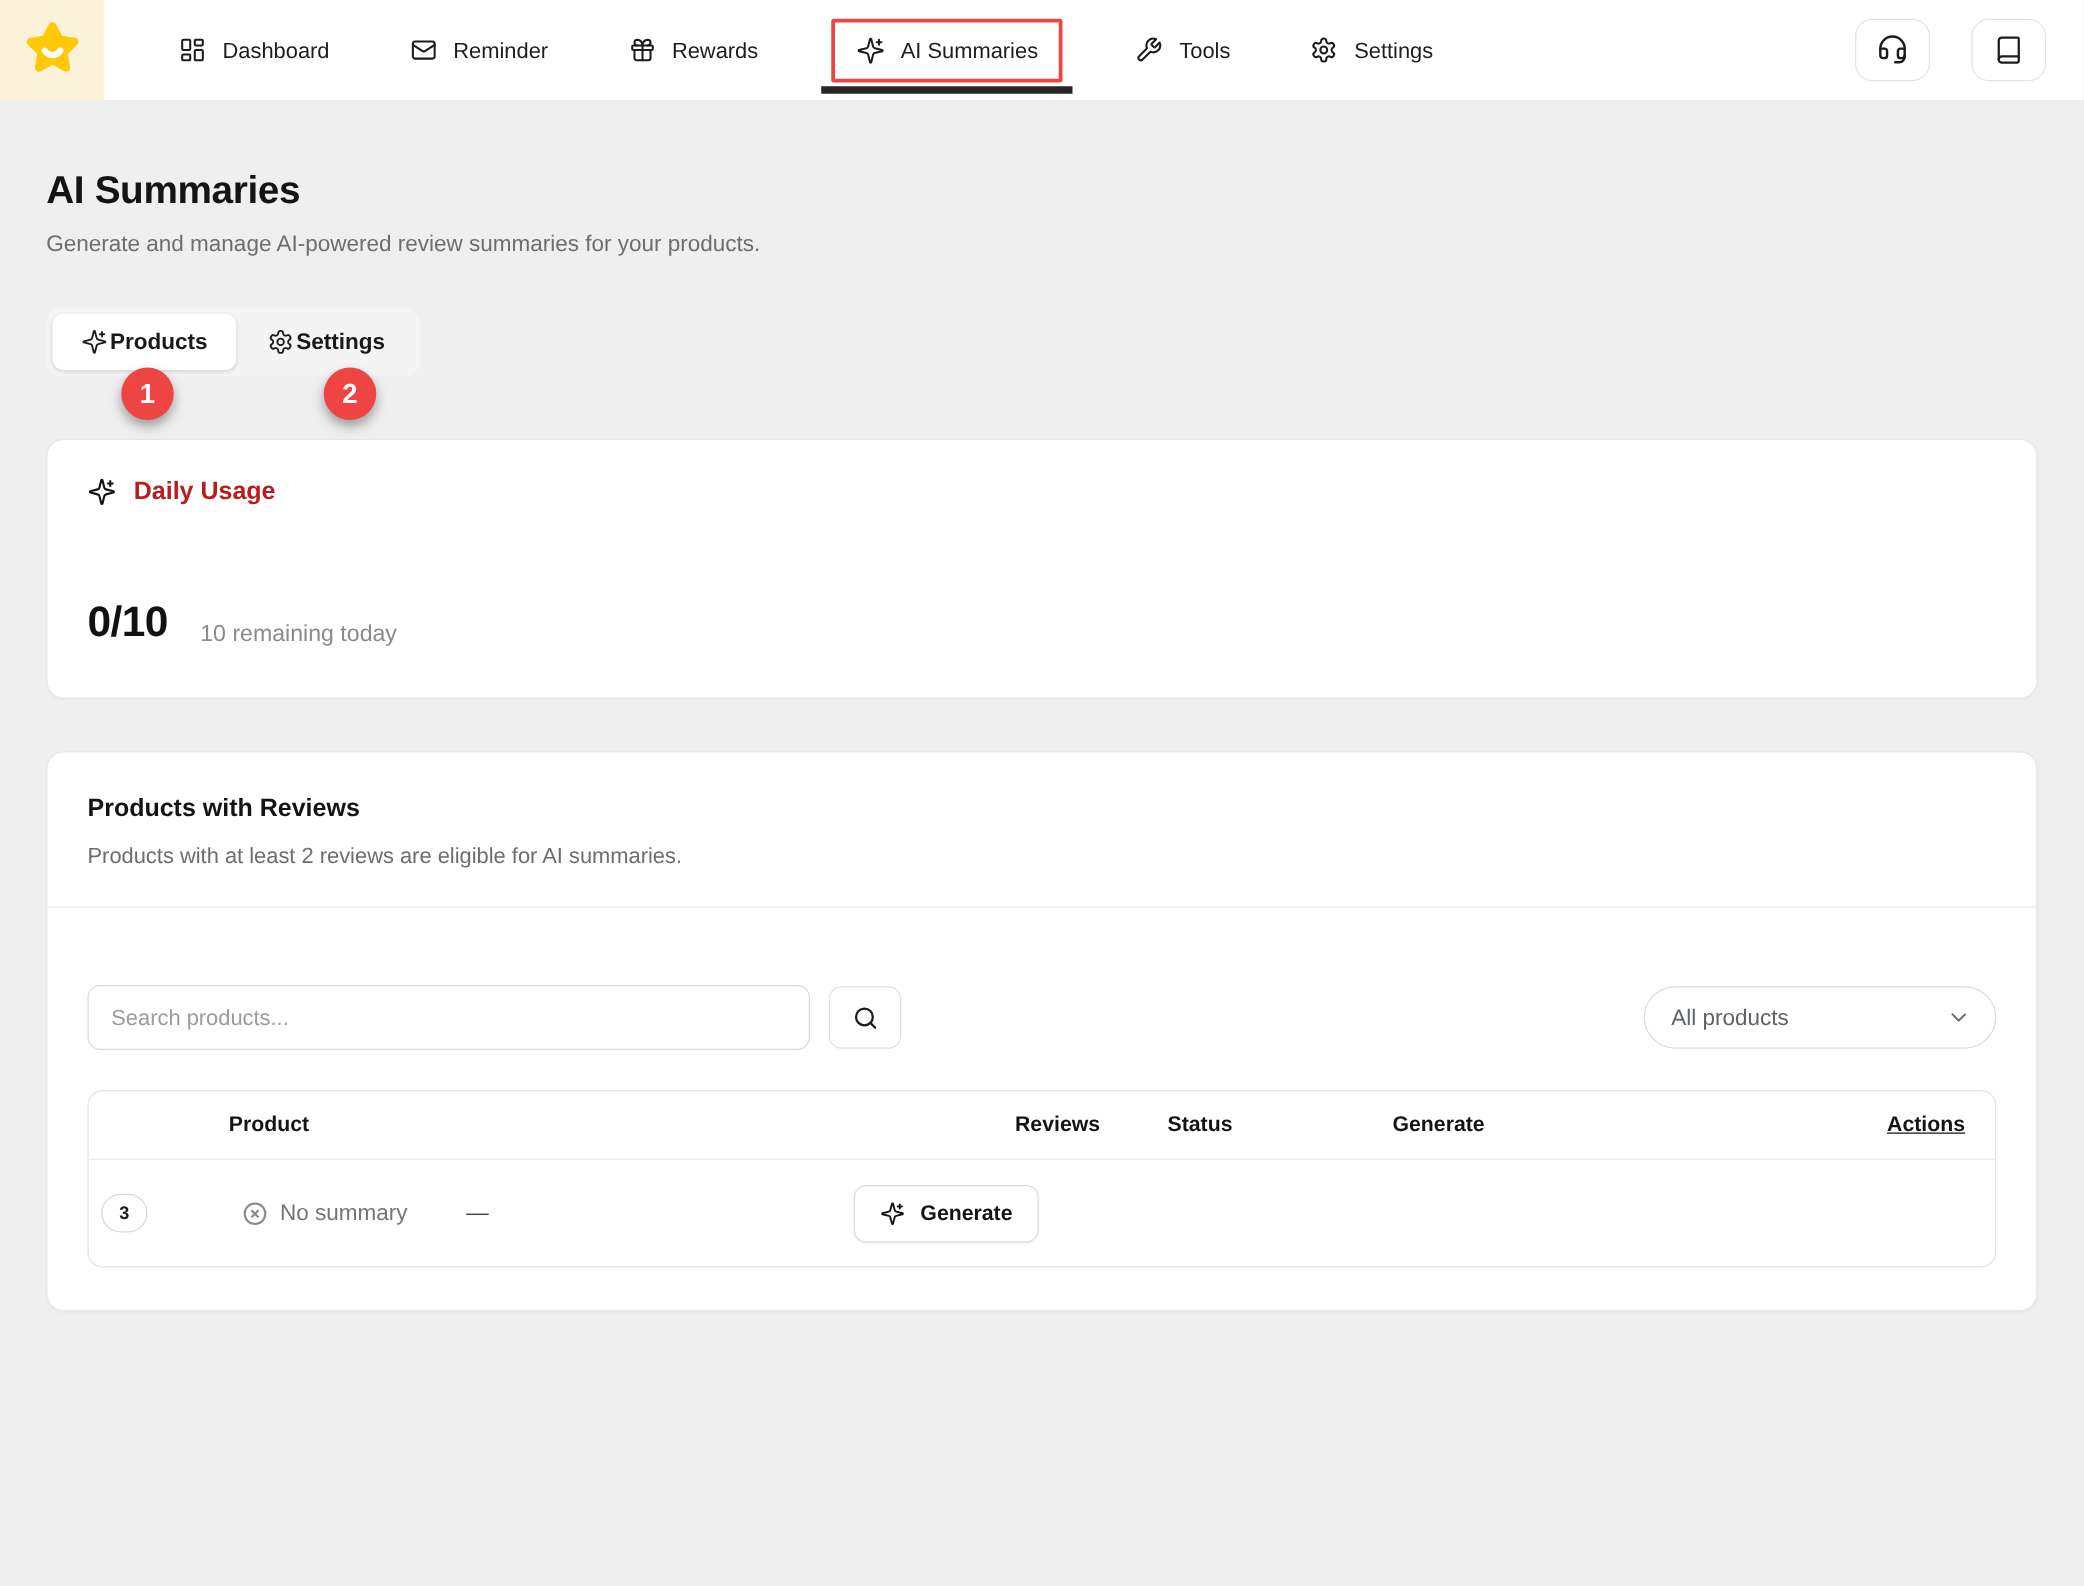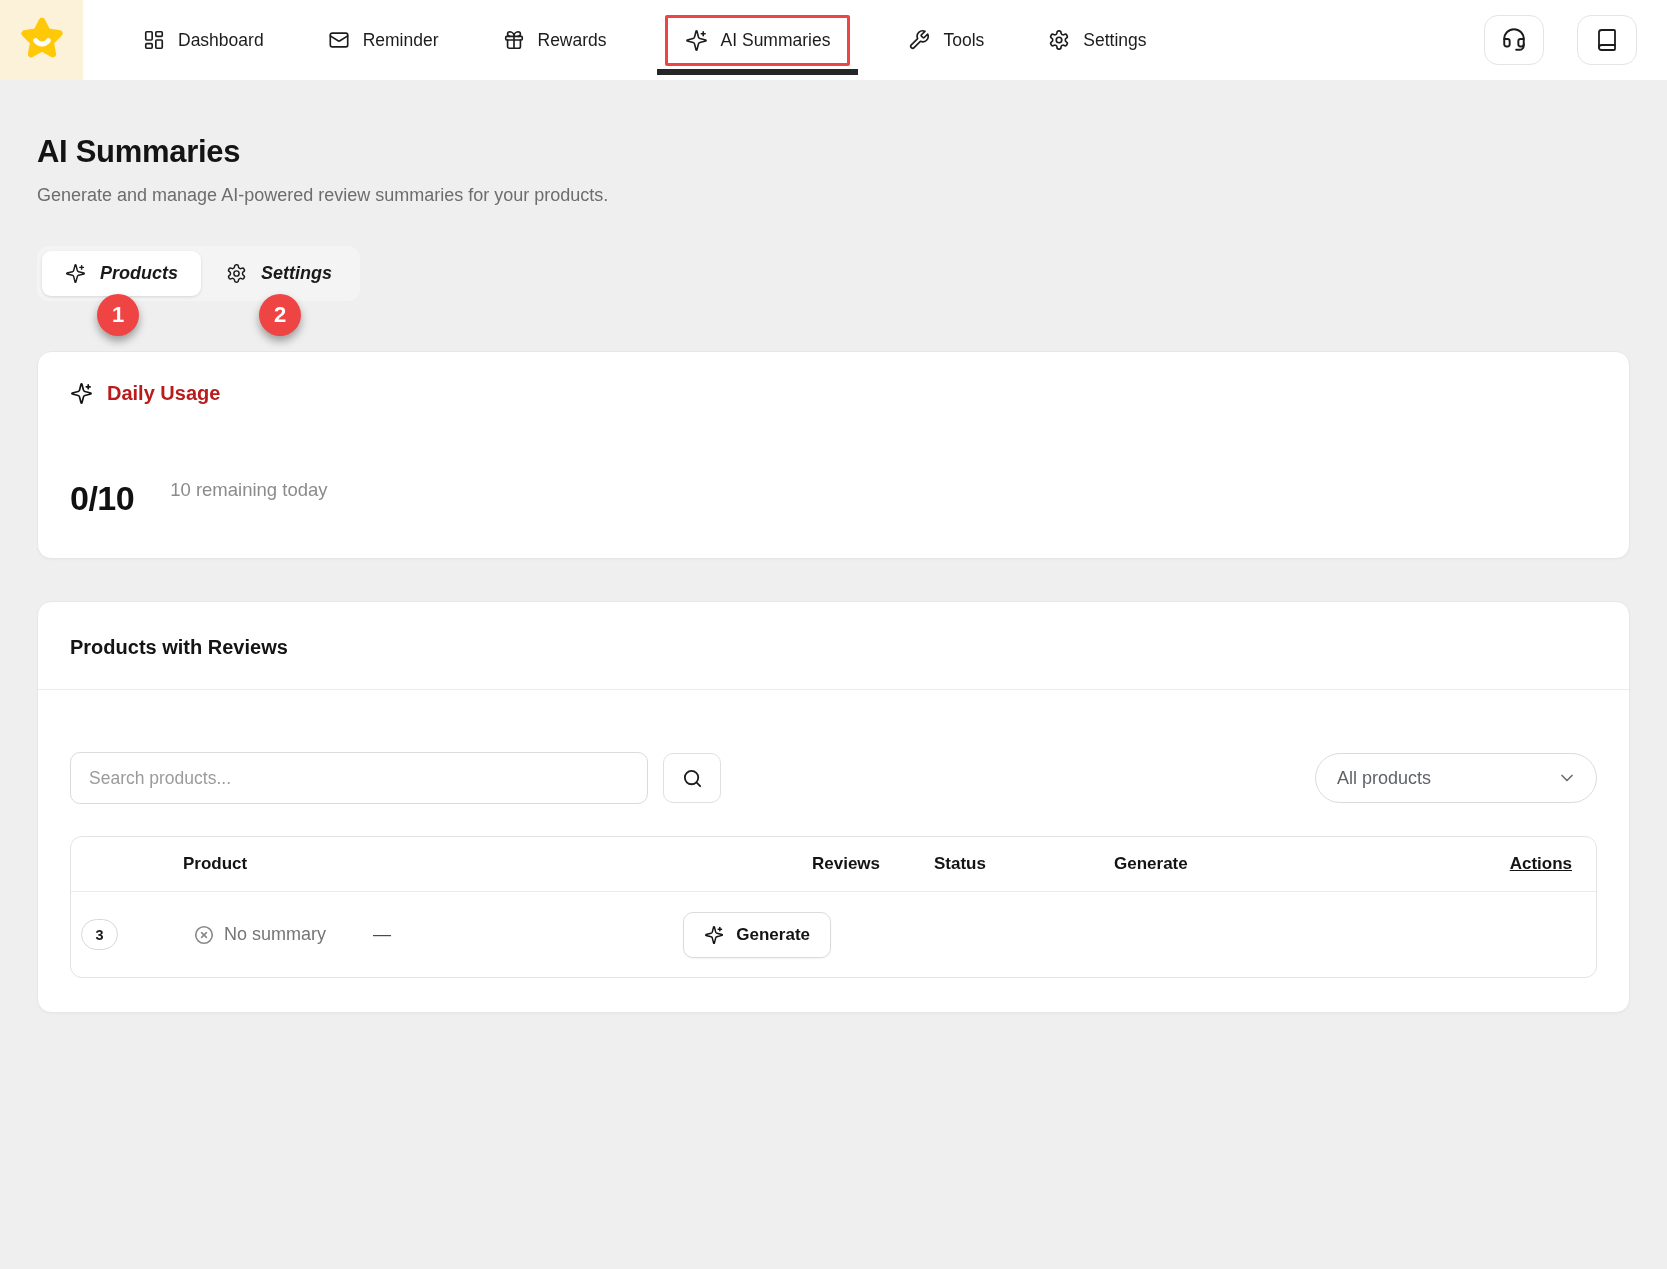--- a/index.html
+++ b/index.html
@@ -50,43 +50,43 @@
   .main { padding: 0 37px; }
   .page-title { font-size: 31px; font-weight: 700; color: #141414; margin: 0; padding-top: 54px; letter-spacing: -0.3px; }
   .page-subtitle { font-size: 18px; color: #6d6d6d; margin-top: 15px; }
 
   
   .tabbar {
     margin-top: 40px; display: inline-flex; position: relative;
     background: #F4F4F5; border-radius: 12px; padding: 5px; gap: 2px;
   }
   .tab {
-    display: flex; align-items: center; gap: 14px;
+    display: flex; align-items: center; gap: 2px;
     padding: 12px 23px; border-radius: 9px;
-    font-weight: 700; font-size: 18px; color: #191919; cursor: pointer; font-style: italic;
+    font-weight: 700; font-size: 18px; color: #191919; cursor: pointer;
   }
   .tab.active { background: #ffffff; box-shadow: 0 1px 3px rgba(0,0,0,0.12); }
   .anno-badge {
     position: absolute; width: 42px; height: 42px; border-radius: 50%;
     background: #EF4444; color: #fff; font-size: 22px; font-weight: 600;
     display: flex; align-items: center; justify-content: center;
     box-shadow: 0 5px 9px rgba(0,0,0,0.35);
     top: 48px; z-index: 2;
   }
   .anno-badge.b1 { left: 60px; }
   .anno-badge.b2 { left: 222px; }
 
   
   .card {
     background: #ffffff; border: 1px solid #E7E7E7; border-radius: 14px;
     box-shadow: 0 1px 2px rgba(0,0,0,0.03);
   }
   .usage-card { margin-top: 50px; padding: 30px 32px 40px; }
   .card-title-row { display: flex; align-items: center; gap: 14px; font-size: 20px; font-weight: 700; color: #b91c1c; }
-  .usage-row { margin-top: 74px; display: flex; align-items: flex-start; gap: 36px; }
+  .usage-row { margin-top: 74px; display: flex; align-items: flex-end; gap: 26px; }
   .usage-count { font-size: 34px; font-weight: 800; color: #111; letter-spacing: -0.5px; }
   .usage-remaining { font-size: 18.5px; color: #8b8b8b; }
 
   .products-card { margin-top: 42px; padding: 0; }
   .pc-header { padding: 34px 32px 30px; }
   .pc-title { font-size: 20px; font-weight: 700; color: #141414; }
   .pc-subtitle { margin-top: 15px; font-size: 17.5px; color: #6d6d6d; }
   .pc-divider { border: none; border-top: 1px solid #ECECEC; margin: 0; }
   .pc-body { padding: 62px 32px 34px; }
 
@@ -300,20 +300,21 @@
     <div class="usage-row">
       <span class="usage-count">0/10</span>
       <span class="usage-remaining">10 remaining today</span>
     </div>
   </div>
 
   
   <div class="card products-card">
     <div class="pc-header">
       <div class="pc-title">Products with Reviews</div>
+      <div class="pc-subtitle">Products with at least 2 reviews are eligible for AI summaries.</div>
     </div>
     <hr class="pc-divider">
     <div class="pc-body">
 
       <div class="search-row">
         <input class="search-input" type="text" placeholder="Search products..." style="">
         <div class="search-btn">
           <span>
             <svg width="23" height="23" viewBox="0 0 24 24" fill="none" stroke="#1c1c1c" stroke-width="1.9" stroke-linecap="round" stroke-linejoin="round">
               <circle cx="11" cy="11" r="7"></circle>

